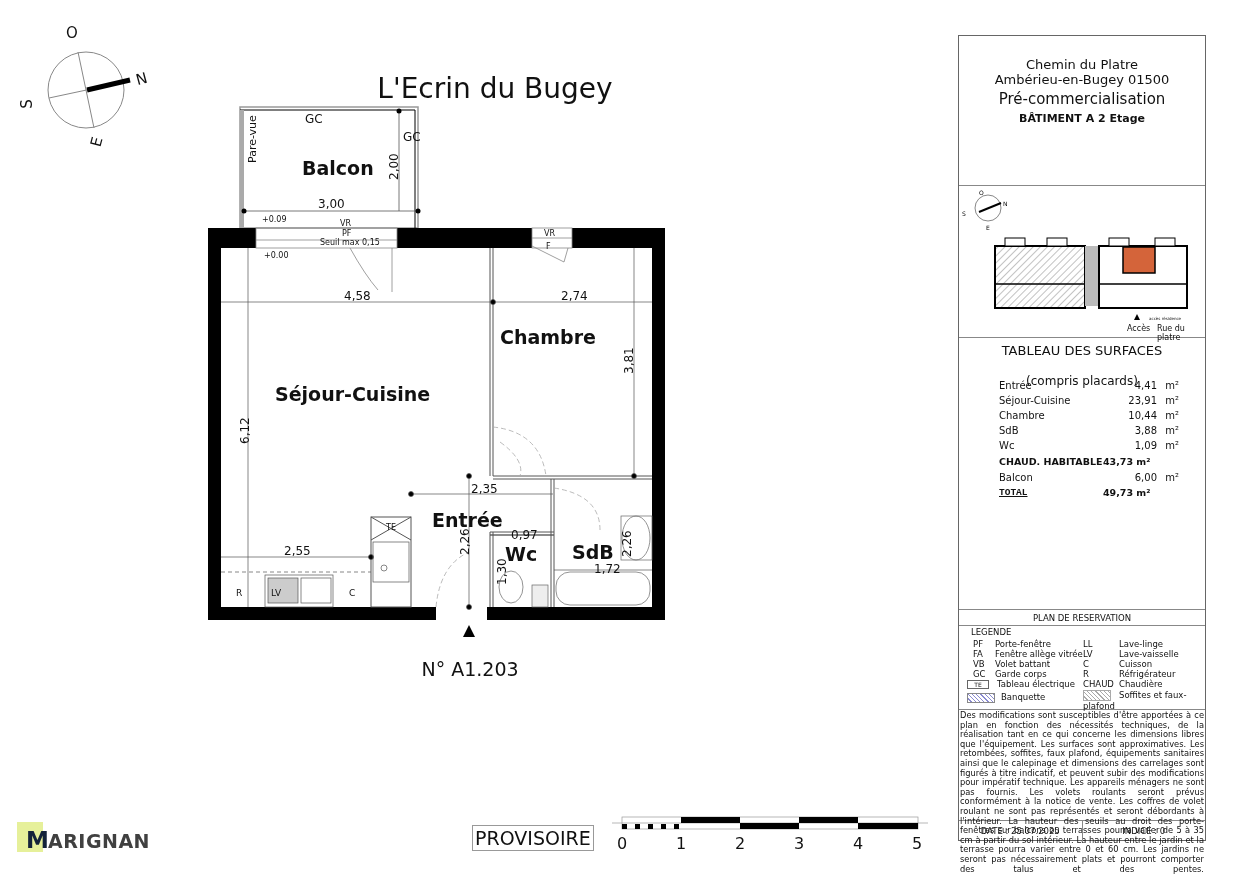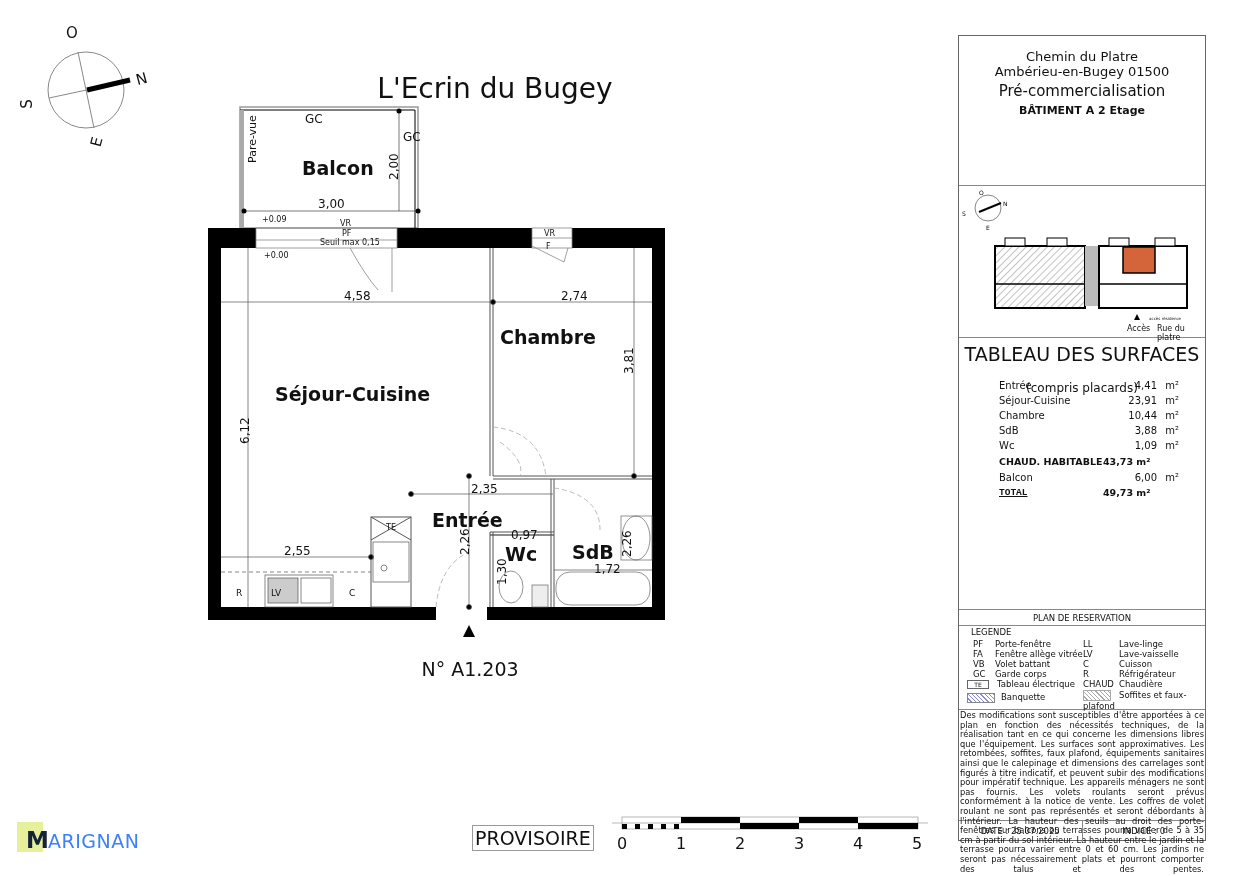--- a/index.html
+++ b/index.html
@@ -202,21 +202,21 @@
 
 <div class="abs small" style="left:236px;top:588px;font-size:9px;">R</div>
 <div class="abs small" style="left:271px;top:588px;font-size:9px;">LV</div>
 <div class="abs small" style="left:349px;top:588px;font-size:9px;">C</div>
 <div class="abs small" style="left:386px;top:523px;">TE</div>
 
 <div class="abs lotlabel">N° A1.203</div>
 
 <div class="abs cart">
   <div class="sec s-head">
-    <div class="hdr-line" style="margin-top:13px;font-size:13px;">Chemin du Platre</div>
+    <div class="hdr-line" style="margin-top:21px;font-size:13px;">Chemin du Platre</div>
     <div class="hdr-line" style="font-size:13px;">Ambérieu-en-Bugey 01500</div>
     <div class="hdr-line" style="margin-top:3px;font-size:15px;">Pré-commercialisation</div>
     <div class="hdr-line" style="margin-top:4px;font-size:11px;font-weight:bold;">BÂTIMENT A  2 Etage</div>
   </div>
 
   <div class="sec s-map">
     <svg width="248" height="152">
       <g>
         <circle cx="29" cy="22" r="13" fill="none" stroke="#888"></circle>
         <line x1="20" y1="26" x2="42" y2="17" stroke="#000" stroke-width="2"></line>
@@ -236,21 +236,21 @@
       <rect x="150" y="52" width="20" height="8" fill="#fff" stroke="#000"></rect>
       <rect x="196" y="52" width="20" height="8" fill="#fff" stroke="#000"></rect>
       <polygon points="178,128 175,134 181,134" fill="#000"></polygon>
     </svg>
     <div class="abs" style="left:190px;top:130px;font-size:4px;">accès résidence</div>
     <div class="abs" style="left:168px;top:138px;font-size:8px;">Accès</div>
     <div class="abs" style="left:198px;top:138px;font-size:8px;">Rue du platre</div>
   </div>
 
   <div class="sec s-surf">
-    <div class="hdr-line" style="margin-top:5px;font-size:19px;">TABLEAU DES SURFACES</div>
+    <div class="hdr-line" style="margin-top:5px;font-size:13px;">TABLEAU DES SURFACES</div>
     <div class="hdr-line" style="margin-top:16px;font-size:12px;">(compris placards)</div>
     <div class="surf-row" style="top:42px;">
         <span class="l">Entrée</span>
         <span class="v">4,41</span>
         <span class="u">m²</span>
       </div>
     <div class="surf-row" style="top:57px;">
         <span class="l">Séjour-Cuisine</span>
         <span class="v">23,91</span>
         <span class="u">m²</span>
@@ -307,21 +307,21 @@
   </div>
 
   <div class="sec s-foot">
     <div class="foot-cell">DATE : 25.07.2025</div>
     <div class="foot-cell">INDICE : 0</div>
   </div>
 </div>
 
 <div class="abs logo">
   <span class="abs" style="left:12px;top:7px;font-size:23px;font-weight:900;color:#14233a;letter-spacing:-1px;">M</span>
-  <span class="abs" style="left:34px;top:10px;font-size:19px;font-weight:normal;color:#3b82f6;letter-spacing:0.5px;">ARIGNAN</span>
+  <span class="abs" style="left:34px;top:10px;font-size:19px;font-weight:bold;color:#404040;letter-spacing:0.5px;">ARIGNAN</span>
 </div>
 
 <div class="abs provisoire">PROVISOIRE</div>
 
 <div class="abs" style="left:617px;top:834px;font-size:16px;">0</div>
 <div class="abs" style="left:676px;top:834px;font-size:16px;">1</div>
 <div class="abs" style="left:735px;top:834px;font-size:16px;">2</div>
 <div class="abs" style="left:794px;top:834px;font-size:16px;">3</div>
 <div class="abs" style="left:853px;top:834px;font-size:16px;">4</div>
 <div class="abs" style="left:912px;top:834px;font-size:16px;">5</div>

